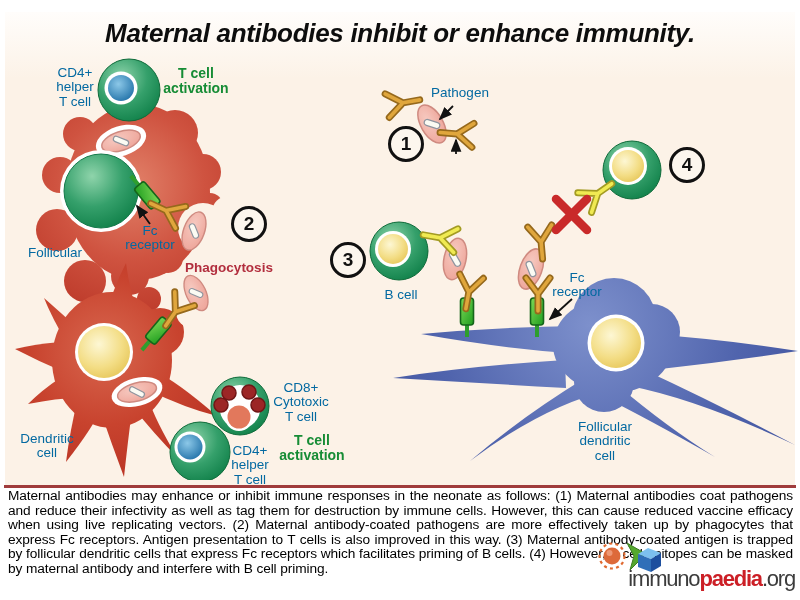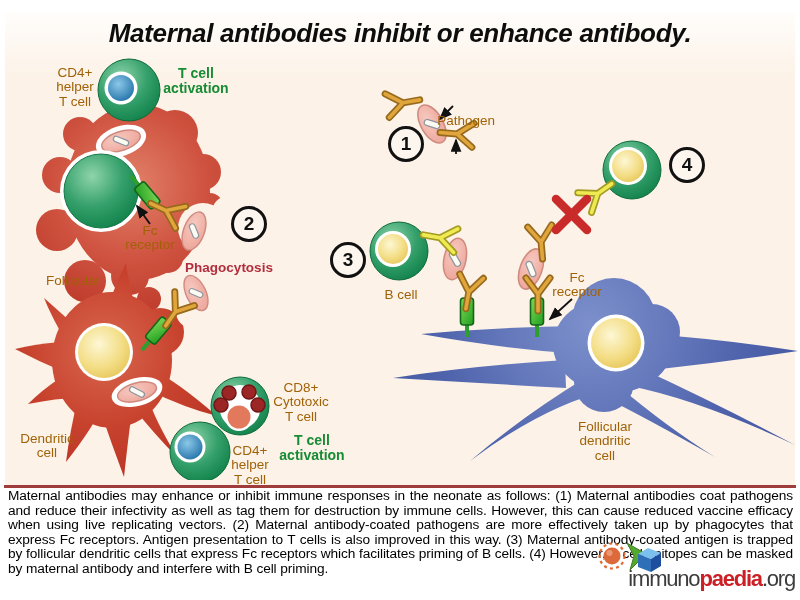--- a/index.html
+++ b/index.html
@@ -3,23 +3,23 @@
 <meta charset="utf-8">
 <style>
   html,body{margin:0;padding:0;background:#fff;}
   #stage{position:relative;width:800px;height:600px;background:#fff;overflow:hidden;
          font-family:"Liberation Sans",sans-serif;}
   #diagram-bg{position:absolute;left:5px;top:12px;width:790px;height:474px;
               background:linear-gradient(#fffdfb,#fcf2e7 14%,#fcf2e7);}
   #title{position:absolute;left:0;top:18px;width:800px;text-align:center;
          font-size:26px;font-weight:bold;font-style:italic;color:#0d0d0d;letter-spacing:-.3px;}
   svg.diag{position:absolute;left:0;top:0;}
-  .lbl{position:absolute;font-size:13.5px;line-height:1.07;color:#a16207;
+  .lbl{position:absolute;font-size:13.5px;line-height:1.07;color:#0369a1;
        text-align:center;white-space:pre-line;z-index:3;}
-  .lbl.left{text-align:right;margin-top:28px;}
+  .lbl.left{text-align:center;}
   .green{color:#168c35;font-weight:bold;font-size:14px;}
   .redlbl{color:#b22e3e;font-weight:bold;}
   .num{position:absolute;width:30px;height:30px;border:3px solid #111;border-radius:50%;
        background:#fcf6ee;color:#111;font-size:19px;font-weight:bold;line-height:30px;
        text-align:center;z-index:3;}
   #rule{position:absolute;left:4px;top:485px;width:792px;height:3px;background:#a03c3c;}
   #caption{position:absolute;left:8px;top:489px;width:785px;font-size:13.7px;
            line-height:14.55px;color:#000;text-align:justify;letter-spacing:-.1px;z-index:1;}
   #logo-text{position:absolute;left:560px;top:566px;width:235px;text-align:right;
              font-size:22px;letter-spacing:-1.2px;color:#3c3c3c;z-index:6;}
@@ -34,21 +34,21 @@
   .rbody{fill:url(#gRec);stroke:#15661a;stroke-width:1.6;}
   .pbody{fill:url(#gPath);stroke:#cf8a80;stroke-width:1.5;}
   .prod{fill:#fbfbf3;stroke:#8e949e;stroke-width:1.2;}
   .arrow{stroke:#111;stroke-width:1.8;fill:none;}
 </style>
 </head>
 <body>
 
 <div id="stage">
   <div id="diagram-bg"></div>
-  <div id="title">Maternal antibodies inhibit or enhance antibody.</div>
+  <div id="title">Maternal antibodies inhibit or enhance immunity.</div>
 
   <svg class="diag" width="800" height="480" viewBox="0 0 800 480">
     <defs>
       <radialGradient id="gGreen" cx="38%" cy="30%" r="75%">
         <stop offset="0%" stop-color="#8fd4ab"></stop>
           <stop offset="55%" stop-color="#35a06b"></stop>
         <stop offset="100%" stop-color="#11814a"></stop>
       </radialGradient>
       <radialGradient id="gYel" cx="40%" cy="35%" r="75%">
         <stop offset="0%" stop-color="#fdf7d4"></stop>

